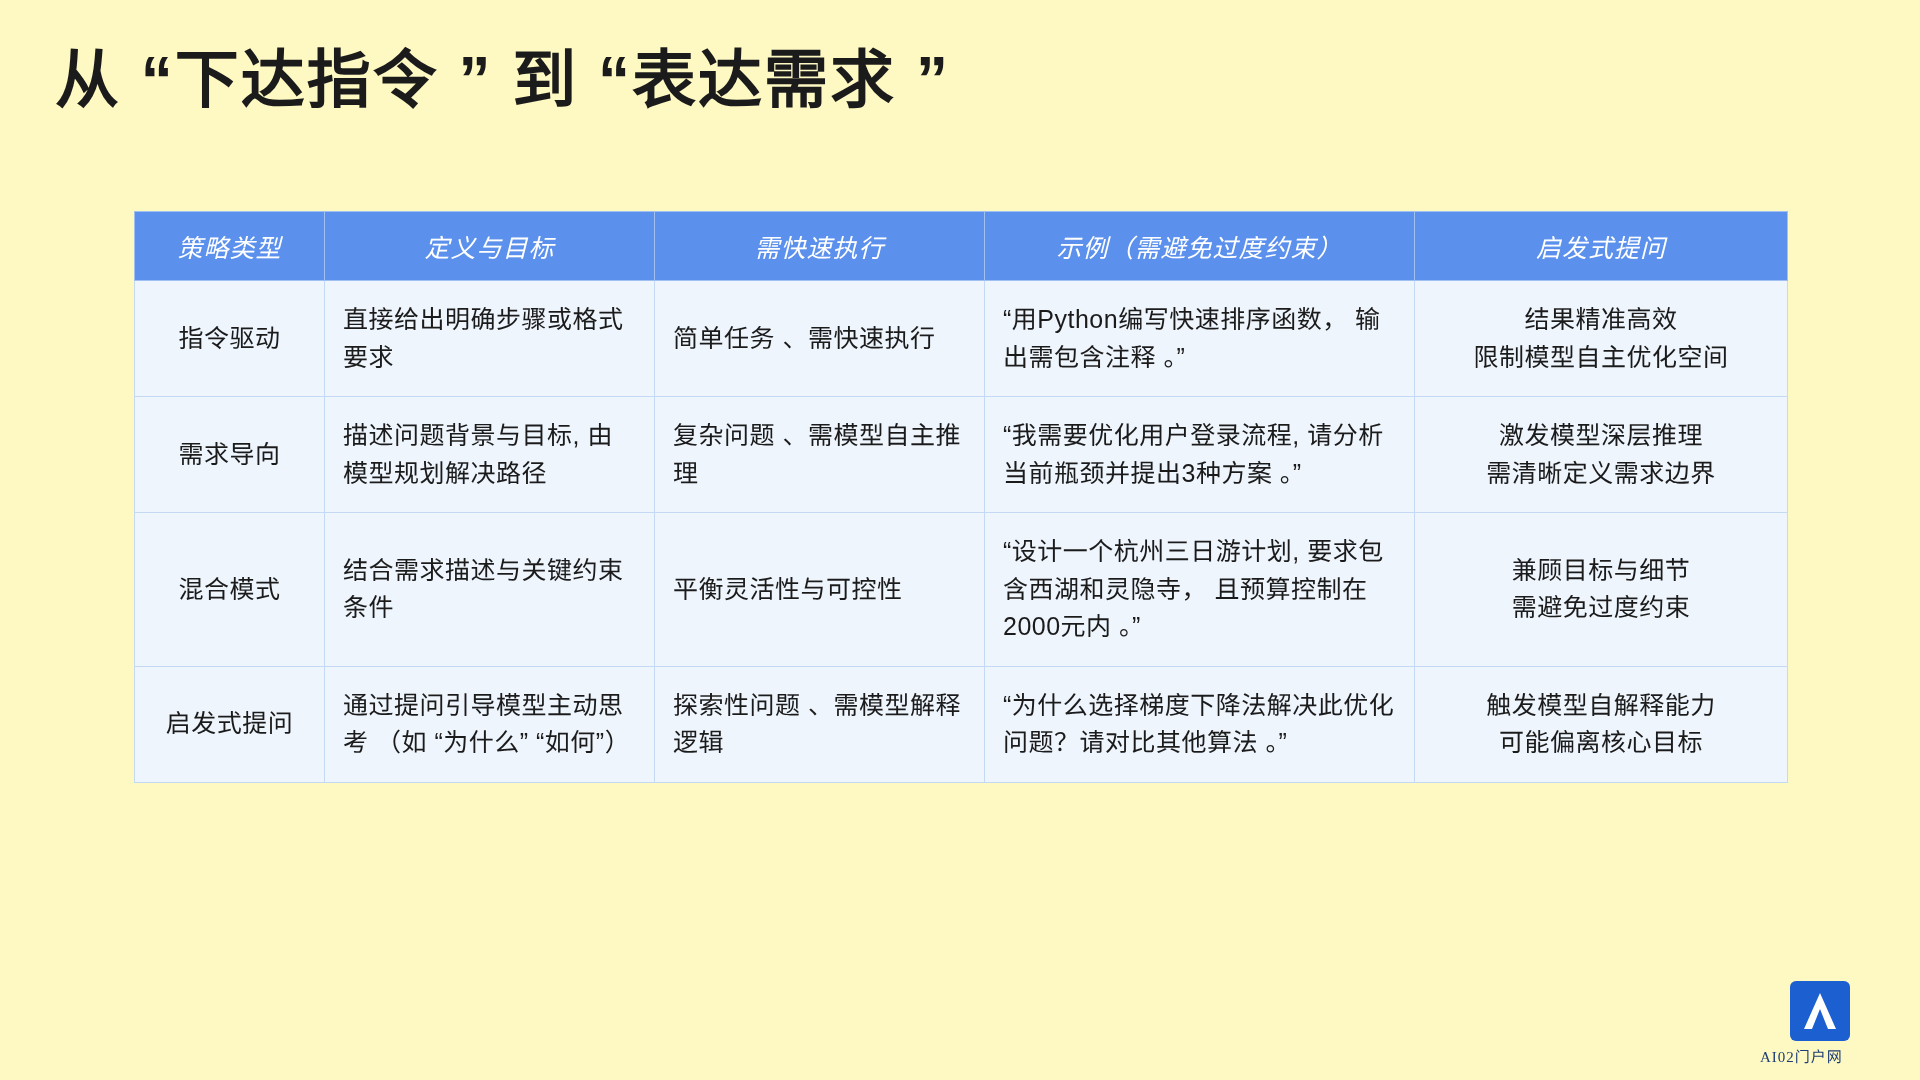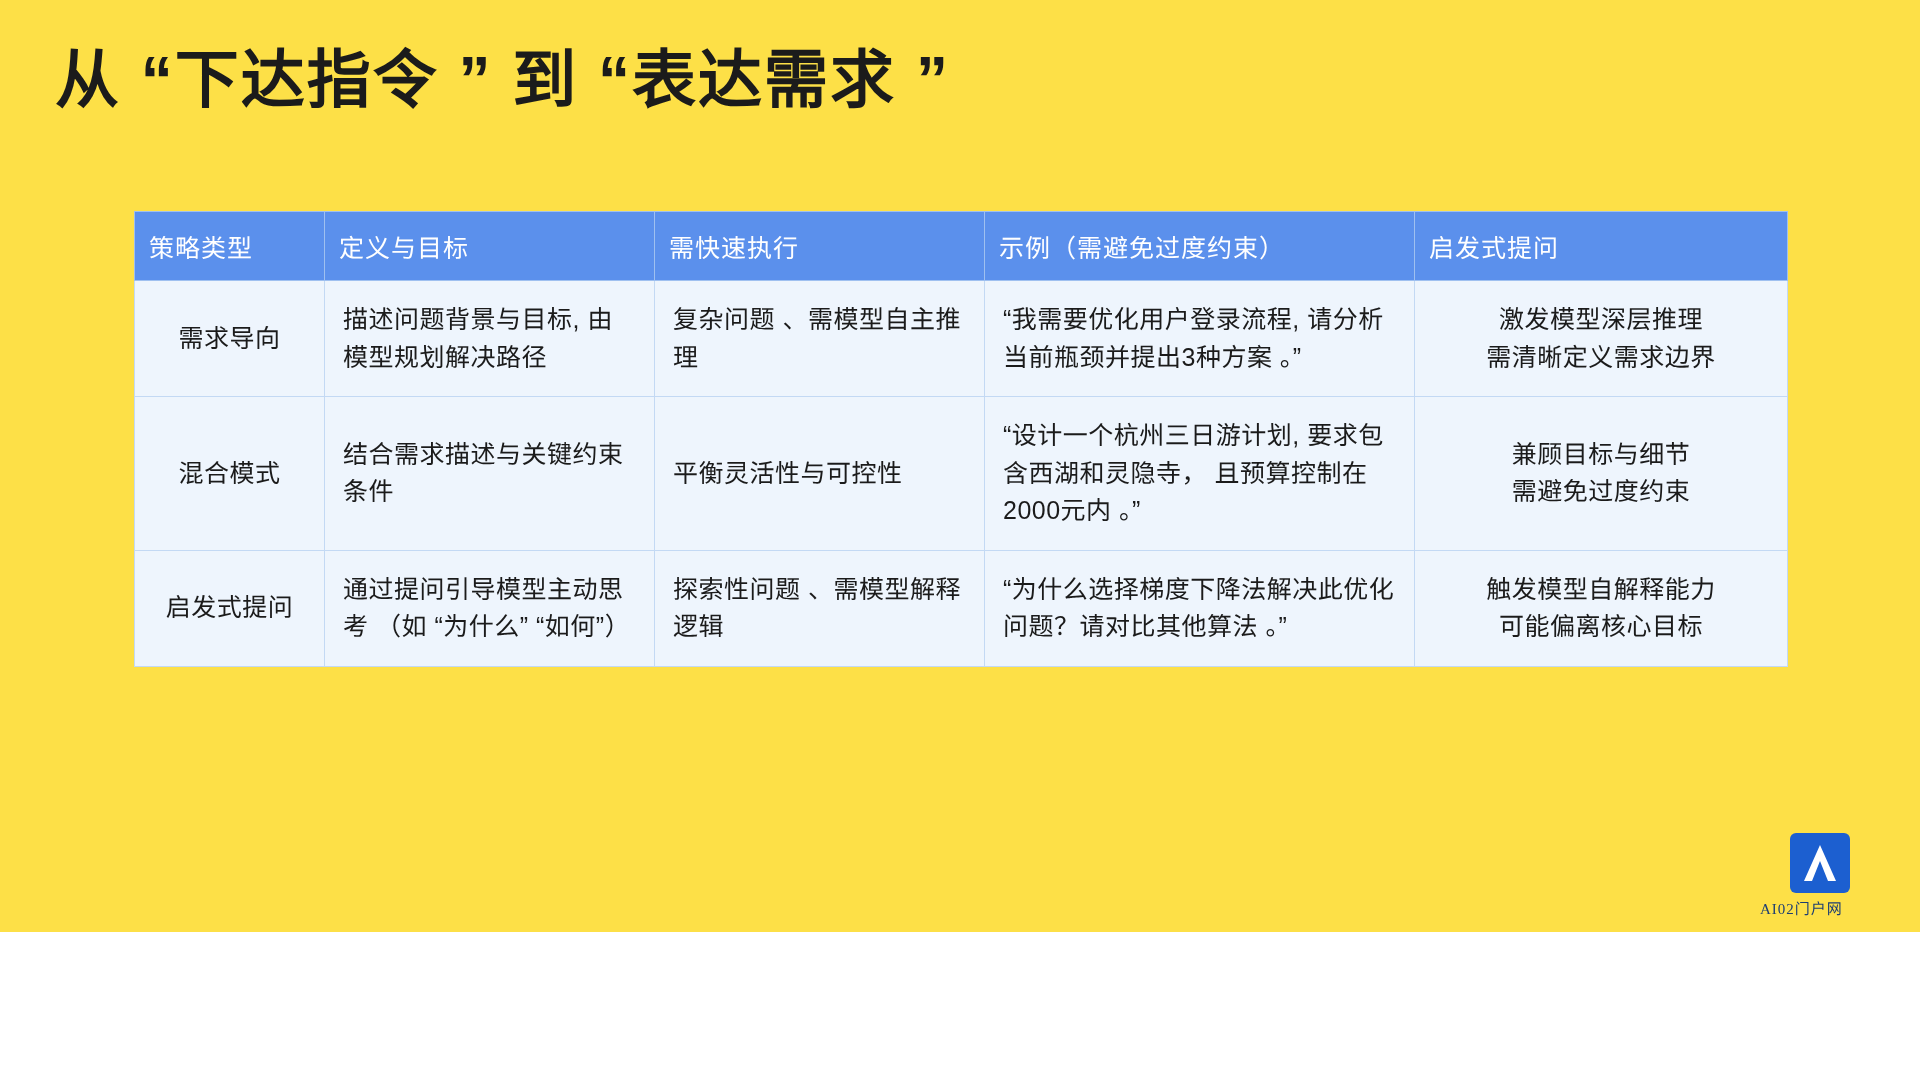--- a/index.html
+++ b/index.html
@@ -9,22 +9,22 @@
     width: 1920px;
     height: 1080px;
     background: #ffffff;
     font-family: "Liberation Sans", "DejaVu Sans", sans-serif;
     overflow: hidden;
   }
 
   .slide {
     position: relative;
     width: 1920px;
-    height: 932px;
-    background: #fde047;
+    height: 1080px;
+    background: #fef9c3;
     box-sizing: border-box;
   }
 
   .slide-title {
     position: absolute;
     left: 55px;
     top: 28px;
     font-size: 64px;
     font-weight: bold;
     color: #1b1b1b;
@@ -50,24 +50,25 @@
   table.strategy-table col.c1 { width: 330px; }
   table.strategy-table col.c2 { width: 330px; }
   table.strategy-table col.c3 { width: 430px; }
   table.strategy-table col.c4 { width: 373px; }
 
   table.strategy-table th {
     background: #5b90ec;
     color: #ffffff;
     font-size: 25px;
     font-weight: normal;
-    text-align: left;
+    text-align: center;
     padding: 16px 14px;
     border: 1px solid #9fc0f0;
     letter-spacing: 1px;
+    font-style: italic;
   }
 
   table.strategy-table td {
     background: #eef5fd;
     color: #1b1b1b;
     font-size: 25px;
     padding: 20px 18px;
     border: 1px solid #c3d9f4;
     vertical-align: middle;
     line-height: 1.5;
@@ -125,20 +126,27 @@
         <tr>
           <th>策略类型</th>
           <th>定义与目标</th>
           <th>需快速执行</th>
           <th>示例（需避免过度约束）</th>
           <th>启发式提问</th>
         </tr>
       </thead>
       <tbody>
         <tr>
+          <td class="cell-center">指令驱动</td>
+          <td class="cell-left">直接给出明确步骤或格式要求</td>
+          <td class="cell-left">简单任务 、需快速执行</td>
+          <td class="cell-left">“用Python编写快速排序函数， 输出需包含注释 。”</td>
+          <td class="cell-center">结果精准高效<br>限制模型自主优化空间</td>
+        </tr>
+        <tr>
           <td class="cell-center">需求导向</td>
           <td class="cell-left">描述问题背景与目标, 由模型规划解决路径</td>
           <td class="cell-left">复杂问题 、需模型自主推理</td>
           <td class="cell-left">“我需要优化用户登录流程, 请分析当前瓶颈并提出3种方案 。”</td>
           <td class="cell-center">激发模型深层推理<br>需清晰定义需求边界</td>
         </tr>
         <tr>
           <td class="cell-center">混合模式</td>
           <td class="cell-left">结合需求描述与关键约束条件</td>
           <td class="cell-left">平衡灵活性与可控性</td>

